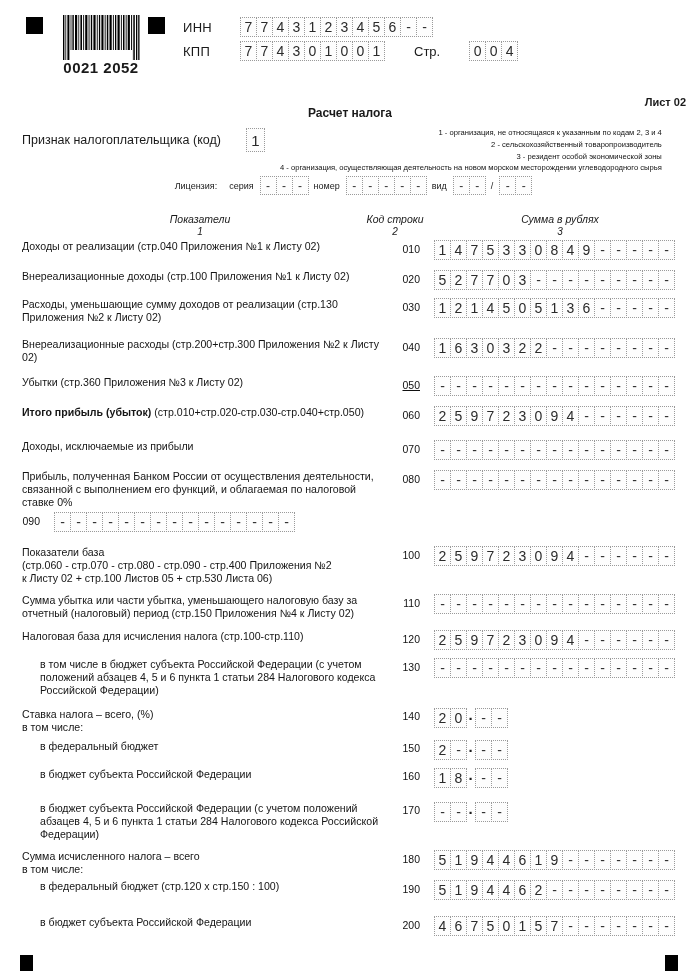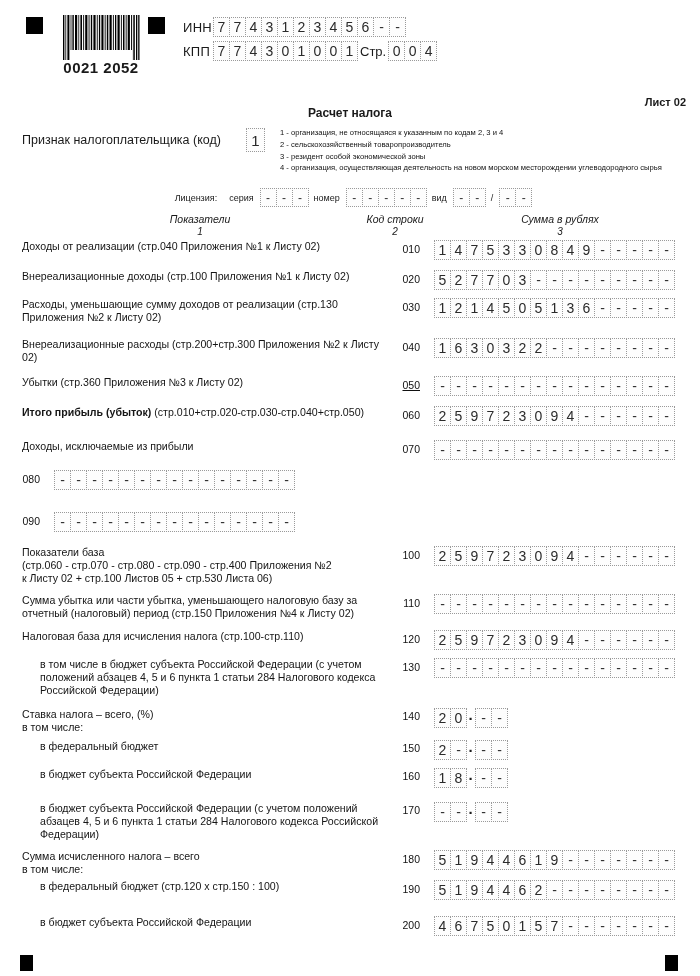--- a/index.html
+++ b/index.html
@@ -25,21 +25,21 @@
   .barcode-wrap{position:absolute;left:62px;top:15px;width:78px;}
   .barcode{height:45px;width:78px;display:block;}
   .barcode-digits{
     font-family:"Liberation Sans", sans-serif;
     font-size:15px;letter-spacing:.5px;text-align:center;
     margin-top:-1px;font-weight:bold;
   }
 
   
   .idblock{position:absolute;left:183px;top:16px;}
-  .idrow{display:flex;align-items:center;height:22px;margin-bottom:2px;}
+  .idrow{display:flex;align-items:center;height:22px;margin-bottom:2px;gap:27px;}
   .idlabel{font-size:13px;width:30px;letter-spacing:.3px;}
   .str-label{font-size:13px;padding:0 2px 0 3px;}
 
   
   .cells{display:flex;}
   .cell{
     width:17px;height:20px;
     border:1px dotted #9a9a9a;
     margin-right:-1px;
     font-size:14px;line-height:19px;text-align:center;
@@ -55,24 +55,24 @@
 
   
   .title{position:absolute;left:0;right:0;top:106px;text-align:center;font-size:12px;font-weight:bold;}
 
   
   .sign-row{position:absolute;left:22px;top:128px;width:660px;}
   .sign-label{position:absolute;left:0;top:5px;font-size:12.5px;}
   .sign-cell{position:absolute;left:224px;top:0px;}
   .sign-cell .cell{width:19px;height:24px;font-size:15px;line-height:23px;}
   .sign-opts{position:absolute;left:258px;top:-1px;font-size:7.6px;line-height:11.8px;color:#111;}
-  .sign-opts div{white-space:nowrap;}
-
-  
-  .lic{position:absolute;left:0;top:176px;width:700px;display:flex;align-items:center;justify-content:center;margin-top:12px;}
+  .sign-opts div{white-space:nowrap;text-align:right;}
+
+  
+  .lic{position:absolute;left:0;top:176px;width:700px;display:flex;align-items:center;justify-content:center;}
   .lic span{font-size:9px;margin:0 6px;}
   .lic .cell{width:17px;height:19px;font-size:12px;line-height:18px;}
   .slash{font-size:14px;margin:0 1px;}
 
   
   .colhead{position:absolute;top:213px;left:0;width:700px;height:30px;font-style:italic;font-size:10.5px;text-align:center;}
   .colhead .c1{position:absolute;left:110px;width:180px;}
   .colhead .c2{position:absolute;left:355px;width:80px;}
   .colhead .c3{position:absolute;left:470px;width:180px;}
   .colhead .num{font-style:italic;font-size:10px;}
@@ -407,20 +407,21 @@
             <div class="cell dash">-</div>
             <div class="cell dash">-</div>
             <div class="cell dash">-</div>
             <div class="cell dash">-</div>
             <div class="cell dash">-</div>
             <div class="cell dash">-</div>
           </div>
         </div>
       </div>
       <div class="row" style="position: absolute; left: 0px; top: 230px; width: 700px;">
+        <div class="rlabel"><span>Прибыль, полученная Банком России от осуществления деятельности, связанной с выполнением его функций, и облагаемая по налоговой ставке 0%</span></div>
         <div class="rcode" style="padding-top: 3px;">080</div>
         <div class="rvalue">
           <div class="cells">
             <div class="cell dash">-</div>
             <div class="cell dash">-</div>
             <div class="cell dash">-</div>
             <div class="cell dash">-</div>
             <div class="cell dash">-</div>
             <div class="cell dash">-</div>
             <div class="cell dash">-</div>

